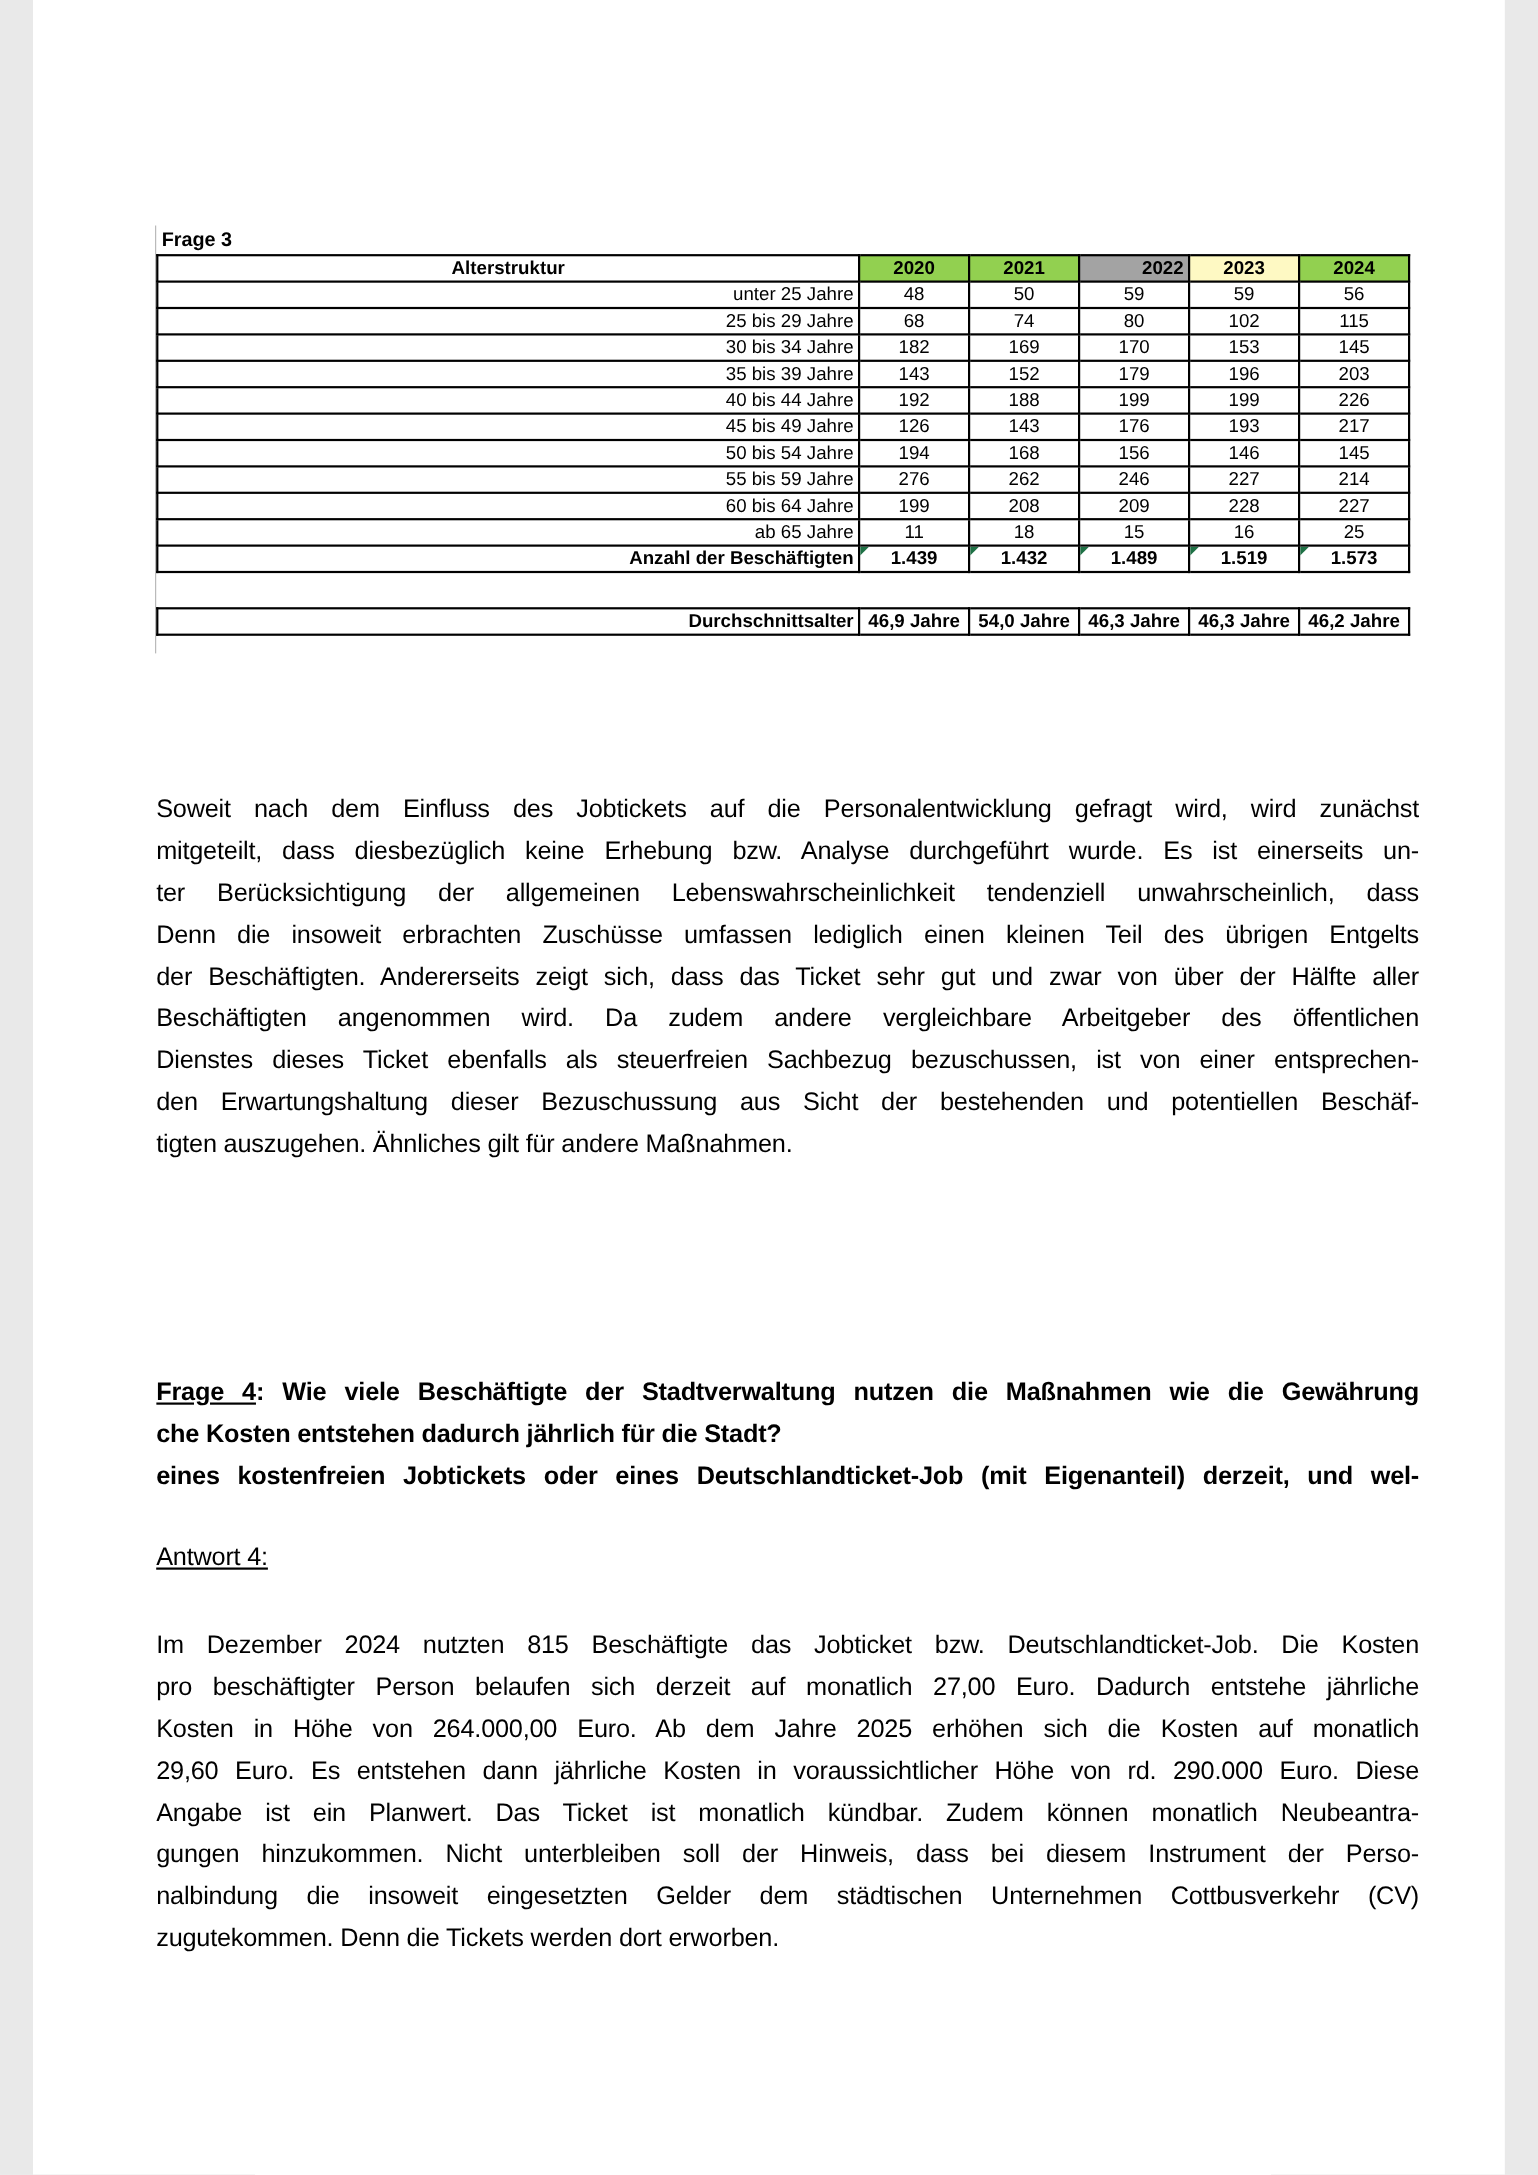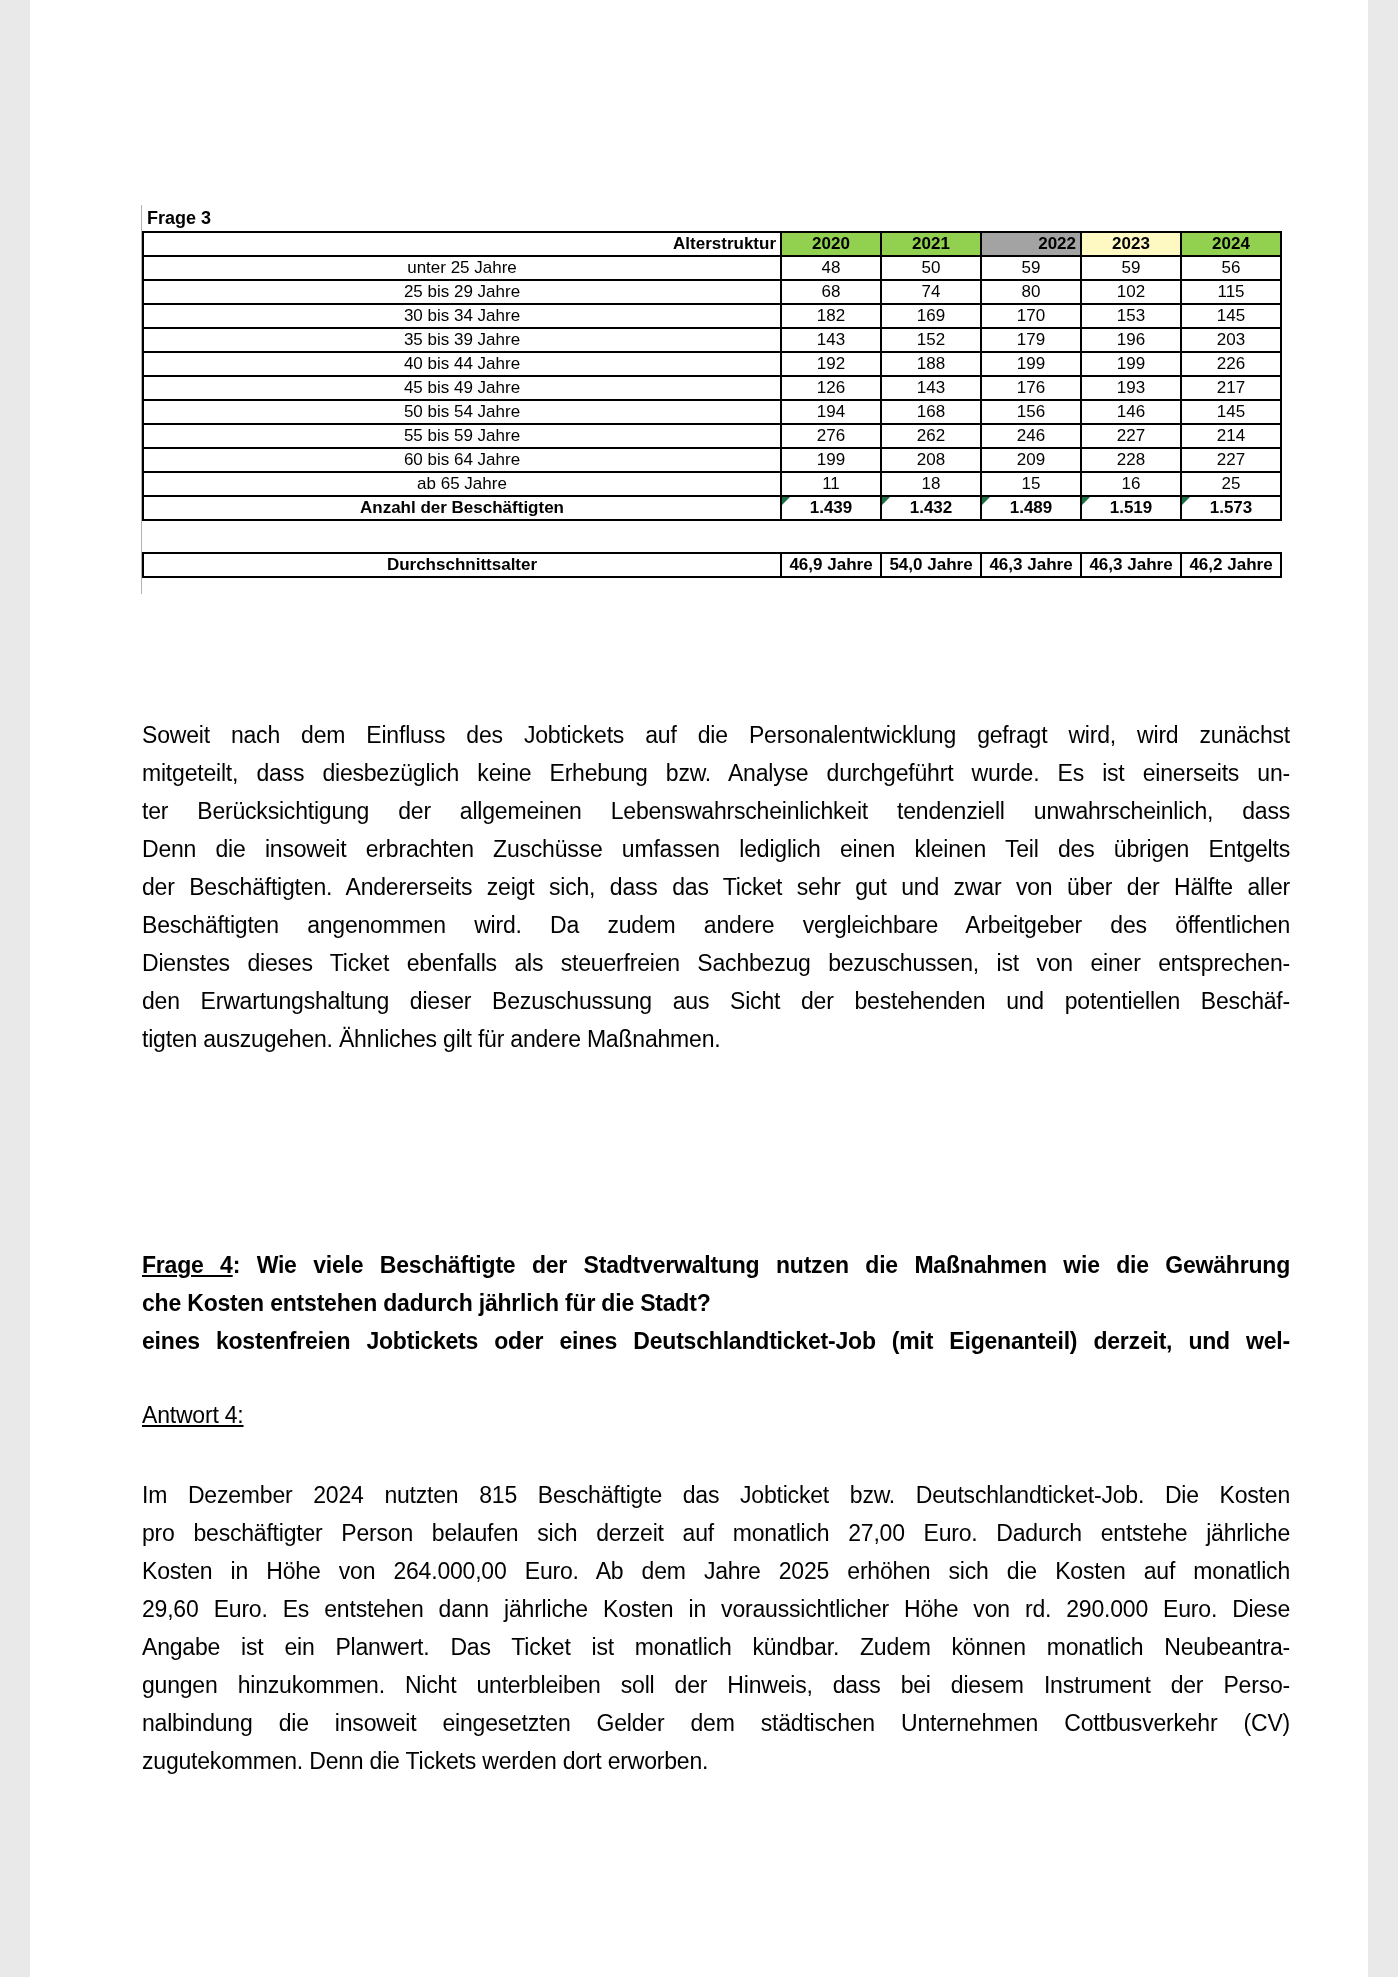--- a/index.html
+++ b/index.html
@@ -14,23 +14,23 @@
   
   .table-wrap{position:absolute;left:112px;top:205px;width:1138px;}
   .frage3{font-size:18px;font-weight:bold;height:26px;line-height:26px;padding-left:5px;}
   table.xls{border-collapse:collapse;width:1138px;table-layout:fixed;font-size:17px;}
   table.xls col.c-label{width:638px;}
   table.xls col.c-year{width:100px;}
   table.xls th,table.xls td{
     border:2px solid #000;height:22px;padding:0 4px;line-height:22px;
     overflow:hidden;white-space:nowrap;
   }
-  th.h-label{text-align:right;font-weight:bold;border-left:1px solid #b3b3b3;}
+  th.h-label{text-align:center;font-weight:bold;border-left:1px solid #b3b3b3;}
   th.h-year{text-align:center;font-weight:bold;}
-  td.label{text-align:center;border-left:1px solid #b3b3b3;font-weight:normal;margin-top:25px;}
+  td.label{text-align:right;border-left:1px solid #b3b3b3;font-weight:normal;margin-top:25px;}
   td.num{text-align:center;font-weight:normal;}
   tr.total td{font-weight:bold;position:relative;}
   tr.avg td{font-weight:bold;position:relative;}
   .tri{position:absolute;top:0;left:0;width:0;height:0;
        border-top:8px solid #1E7145;border-right:8px solid transparent;}
   table.avg-t{margin-top:31px;}
 
   
   .para{position:absolute;left:112px;width:1148px;font-size:23px;letter-spacing:-0.2px;line-height:38px;}
   .jline{text-align:justify;height:38px;overflow:hidden;}

